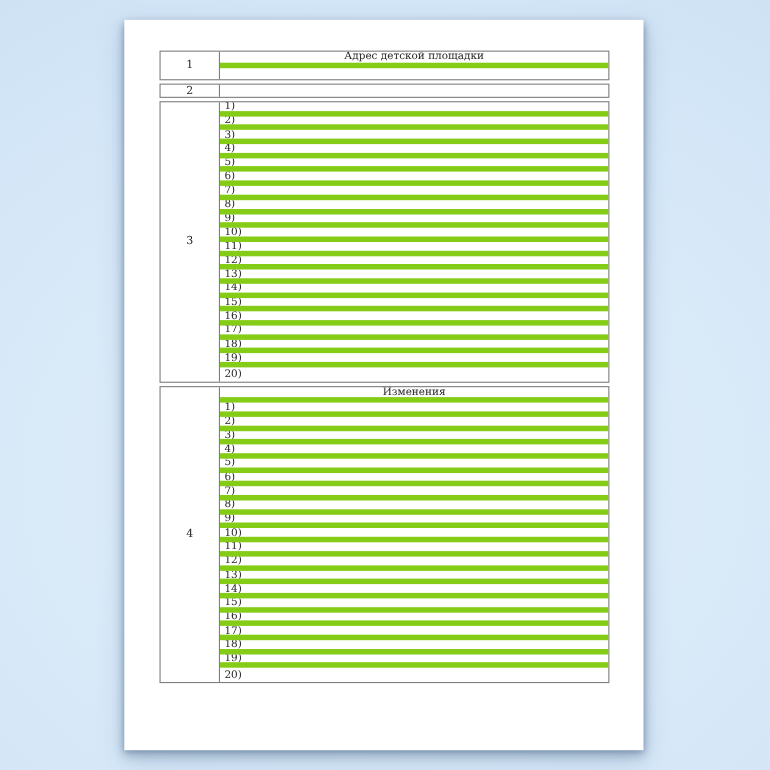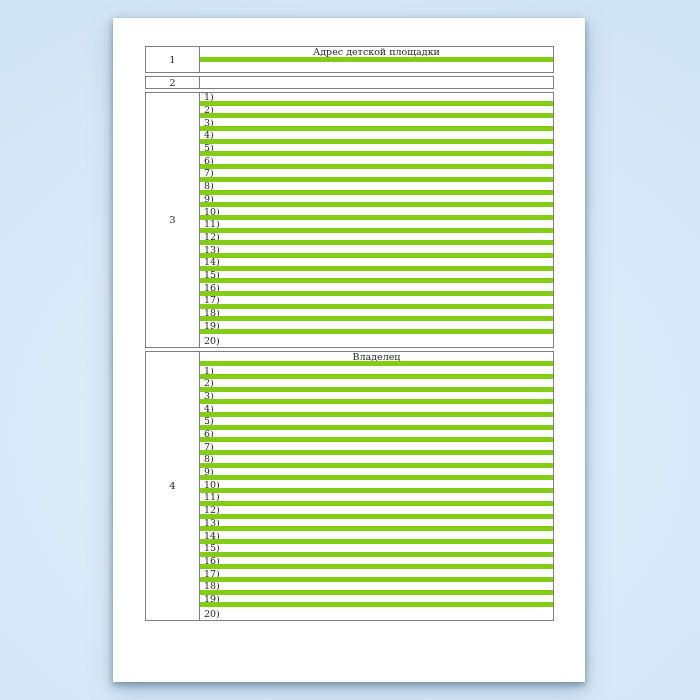--- a/index.html
+++ b/index.html
@@ -109,21 +109,21 @@
           <div class="row item">16)</div>
           <div class="row item">17)</div>
           <div class="row item">18)</div>
           <div class="row item">19)</div>
           <div class="row item">20)</div>
         </div>
       </div>
       <div class="section">
         <div class="numcol">4</div>
         <div class="rows">
-          <div class="row header">Владелец</div>
+          <div class="row header">Изменения</div>
           <div class="row item">1)</div>
           <div class="row item">2)</div>
           <div class="row item">3)</div>
           <div class="row item">4)</div>
           <div class="row item">5)</div>
           <div class="row item">6)</div>
           <div class="row item">7)</div>
           <div class="row item">8)</div>
           <div class="row item">9)</div>
           <div class="row item">10)</div>

